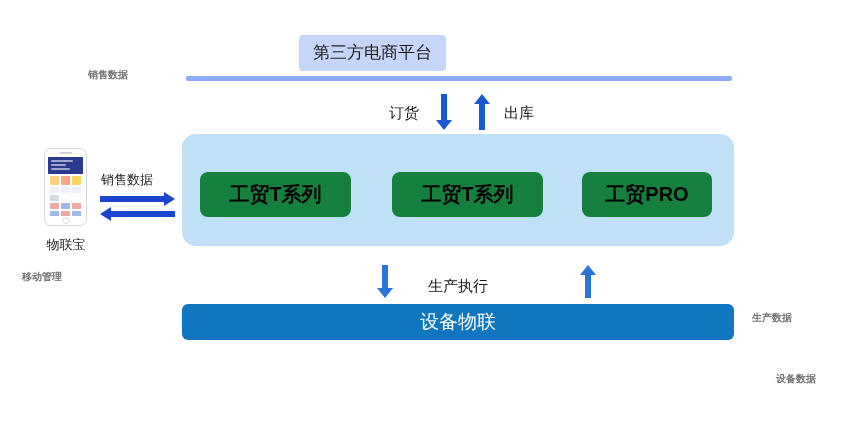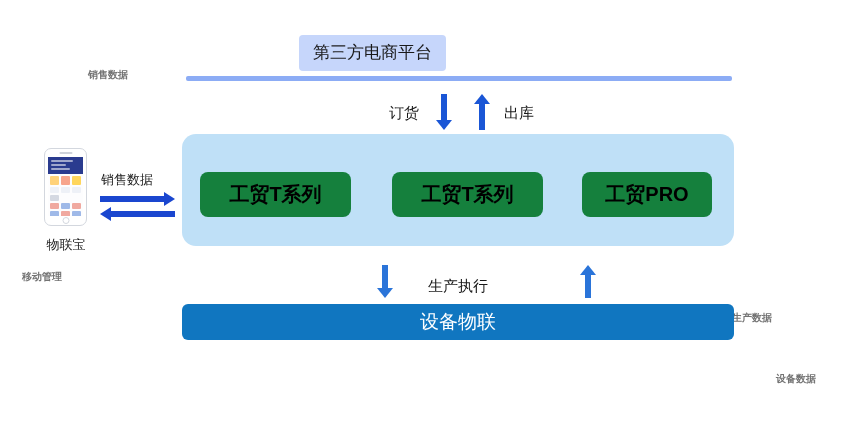--- a/index.html
+++ b/index.html
@@ -49,21 +49,21 @@
   .side-label {
     position: absolute;
     color: #737373;
     font-size: 10px;
     font-weight: bold;
     line-height: 1;
     white-space: nowrap;
   }
   #label-sales     { left: 88px;  top: 70px; }
   #label-mobile    { left: 22px;  top: 272px; }
-  #label-product   { left: 732px; top: 313px; }
+  #label-product   { left: 752px; top: 313px; }
   #label-device    { left: 776px; top: 374px; }
 
   
   .flow-label {
     position: absolute;
     font-size: 15px;
     color: #1a1a1a;
     line-height: 1;
     white-space: nowrap;
   }

